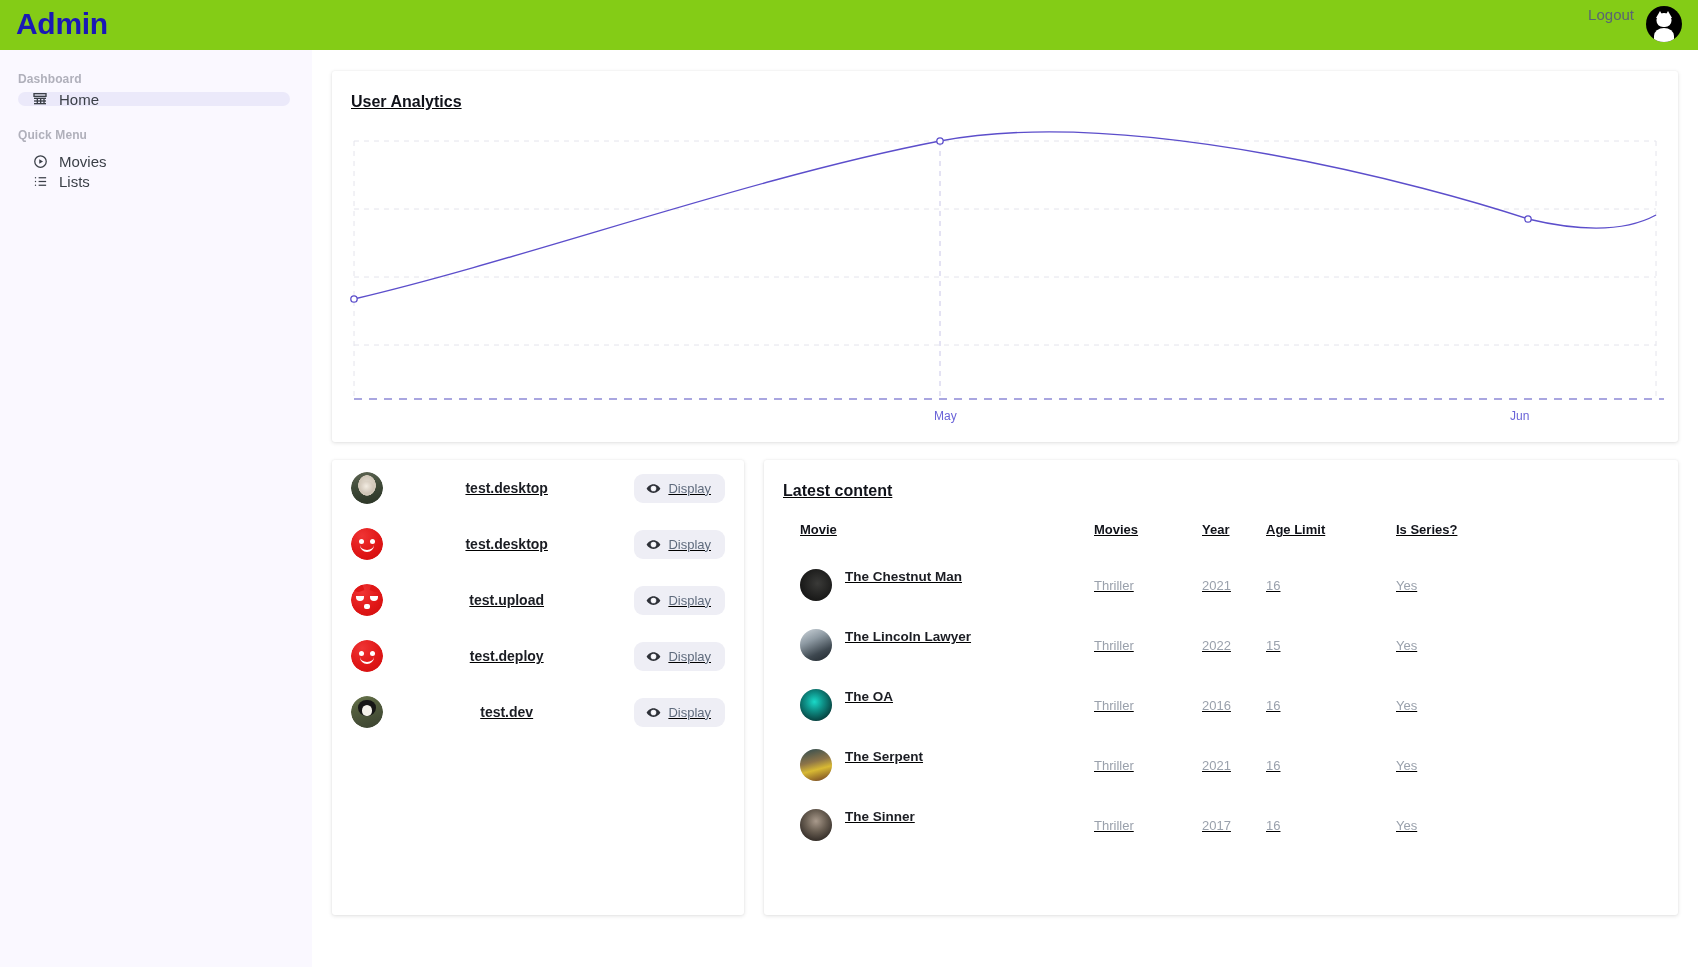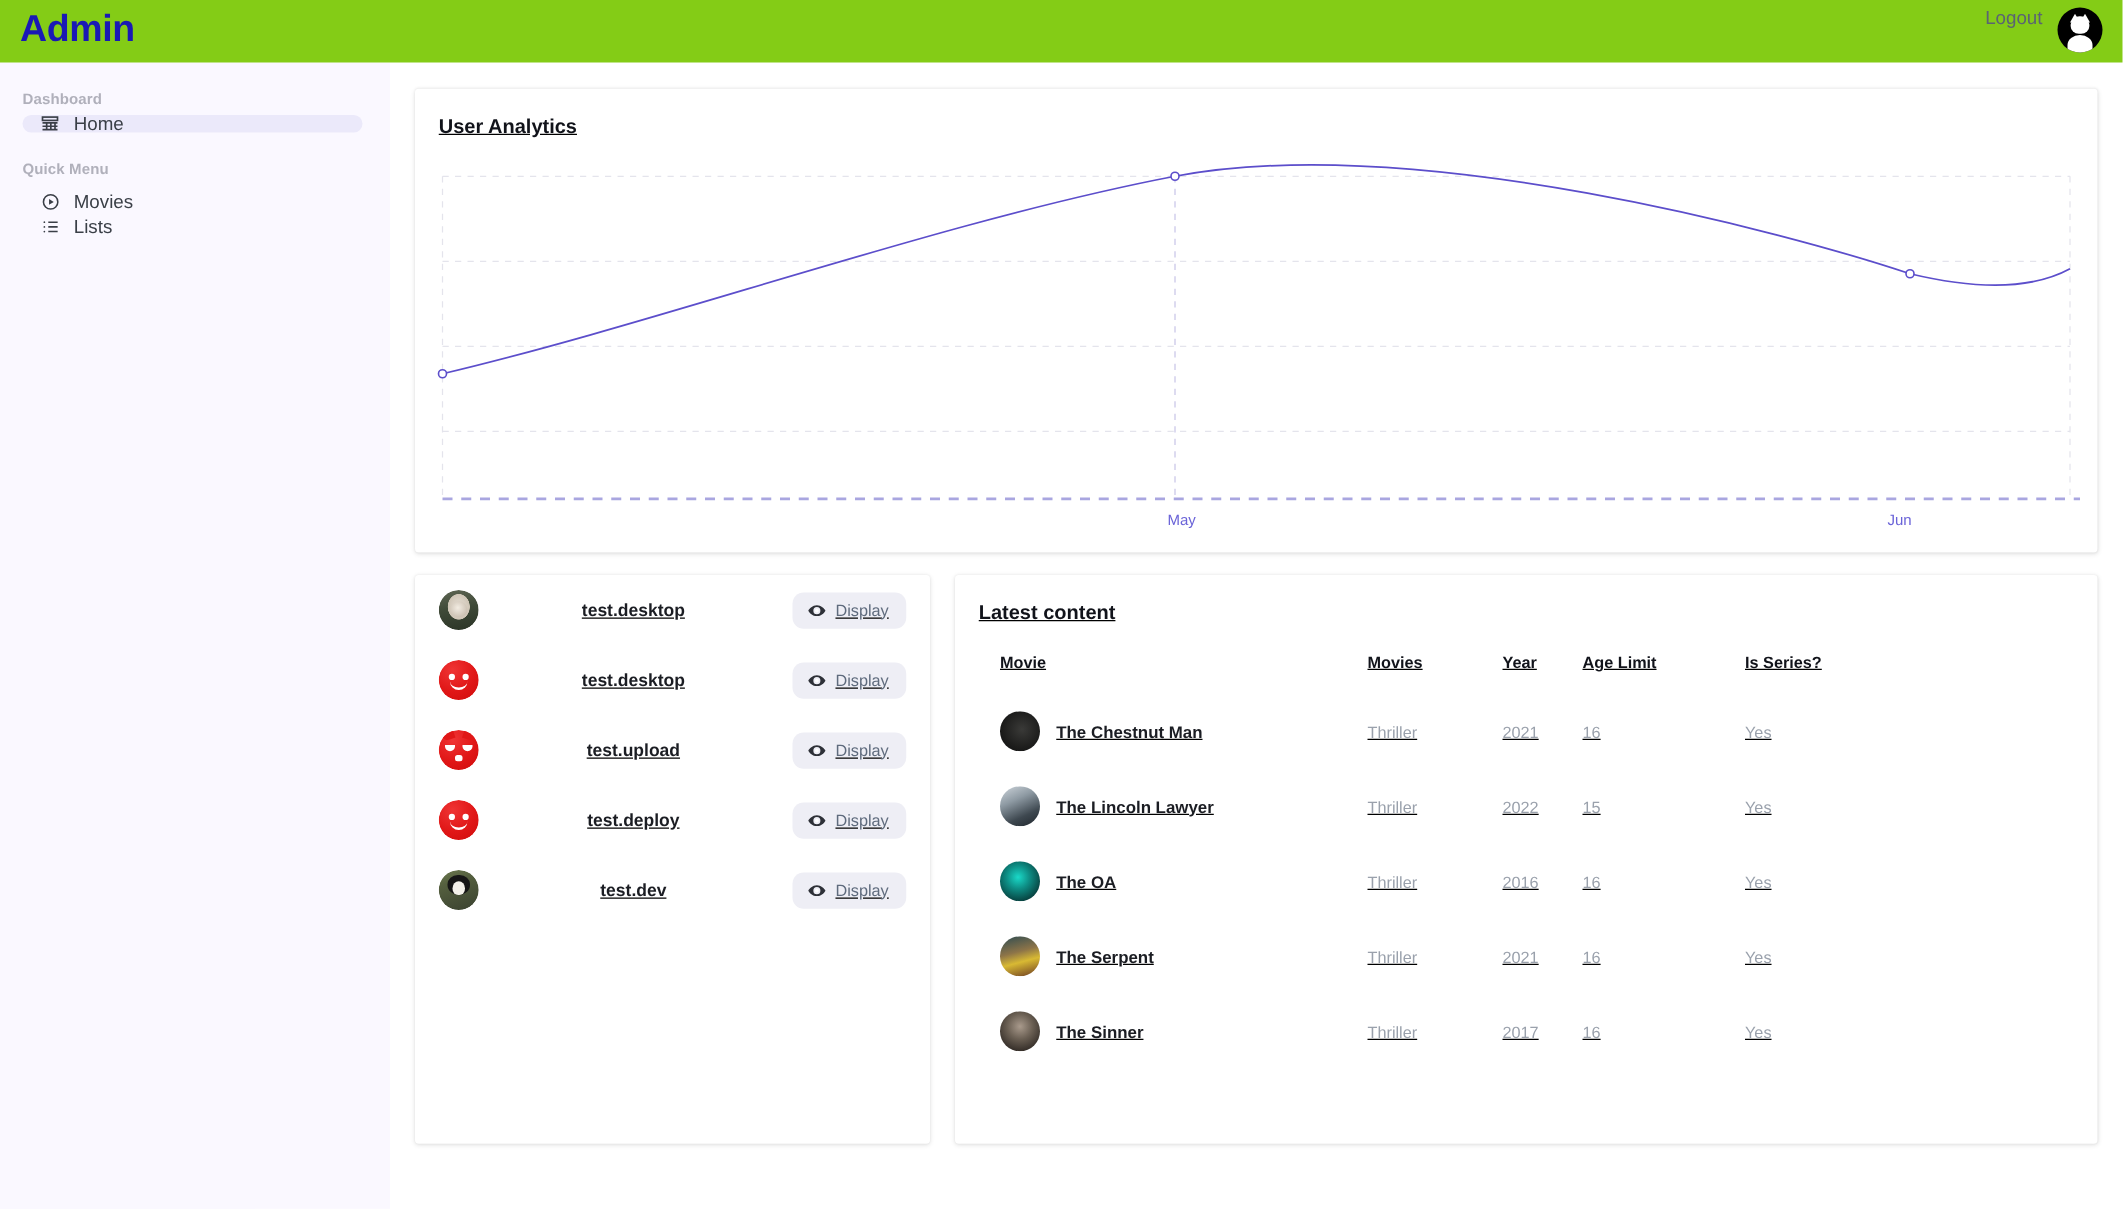--- a/index.html
+++ b/index.html
@@ -207,21 +207,21 @@
   }
   .content-table td {
     font-size:13px; color:#9aa1ac; padding:14px 0;
     vertical-align:middle;
   }
   .content-table th.c-movie, .content-table td.c-movie { padding-left:36px; width:330px; }
   .content-table th.c-genre, .content-table td.c-genre { width:108px; }
   .content-table th.c-year,  .content-table td.c-year  { width:64px; }
   .content-table th.c-age,   .content-table td.c-age   { width:130px; }
   .content-table th.c-series,.content-table td.c-series{ width:auto; }
-  .movie-cell { display:flex; align-items:center; gap:13px; }
+  .movie-cell { display:flex; align-items:flex-start; gap:13px; }
   .movie-thumb {
     width:32px; height:32px; border-radius:50%;
     flex:0 0 32px; overflow:hidden;
   }
   .movie-title {
     font-size:13.5px; font-weight:bold; color:#1b1d23;
   }
   .th-chestnut { width:100%; height:100%;
     background:radial-gradient(circle at 55% 45%, #3a3a38 0%, #1d1d1c 60%, #0b0b0b 100%); }
   .th-lincoln { width:100%; height:100%;

